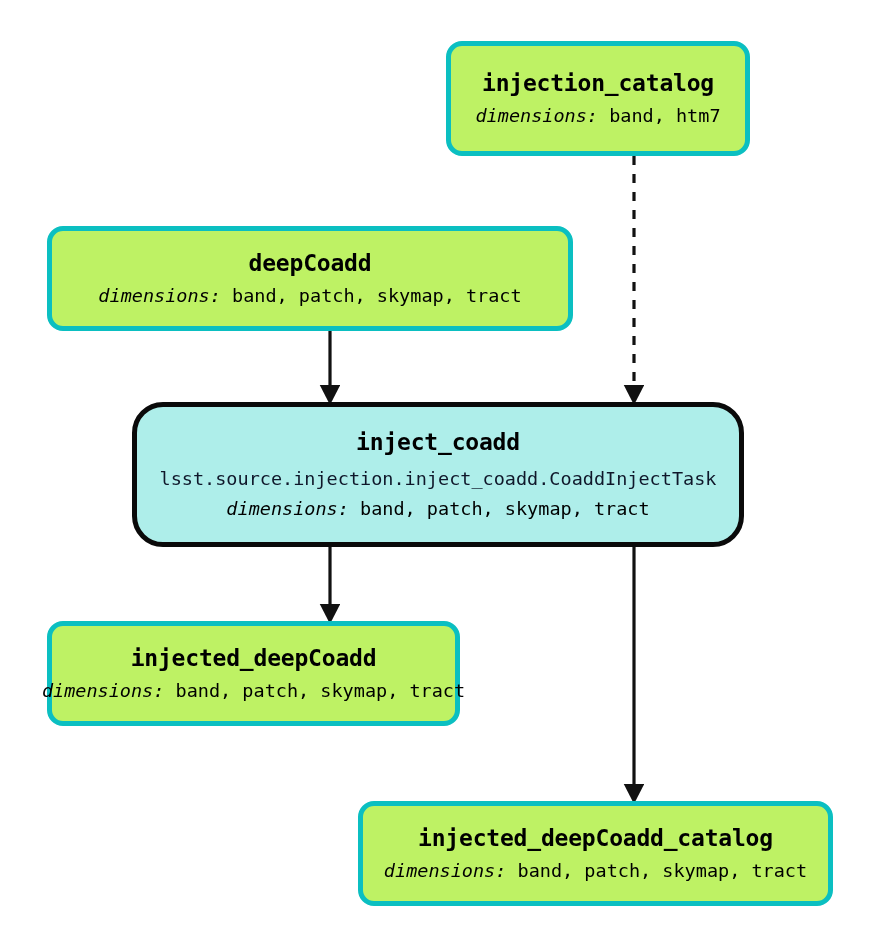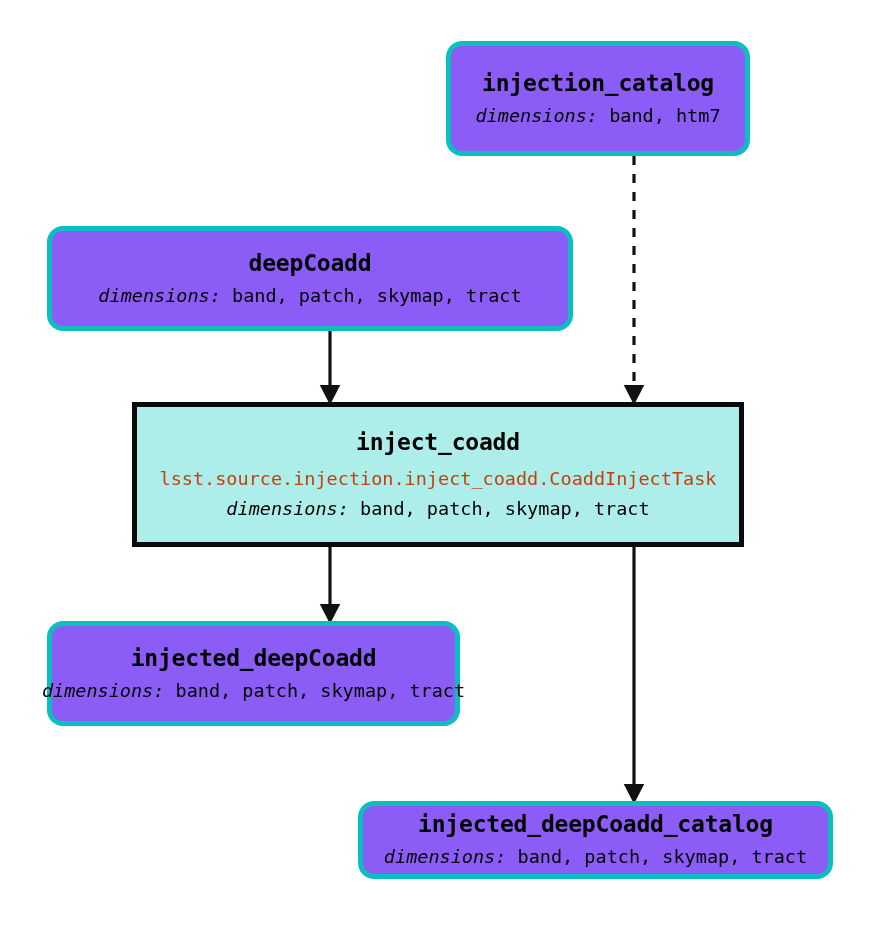--- a/index.html
+++ b/index.html
@@ -29,21 +29,21 @@
   .node {
     position: absolute;
     box-sizing: border-box;
     display: flex;
     flex-direction: column;
     align-items: center;
     justify-content: center;
     text-align: center;
   }
   .node.dataset {
-    background: #8b5cf6;
+    background: #bef264;
     border: 5px solid #0bbfc1;
     border-radius: 16px;
   }
   .node.task {
     background: #aeeeea;
     border: 5px solid #0a0a0a;
     border-radius: 0;
   }
   .node-title {
     font-family: "DejaVu Sans Mono", monospace;
@@ -51,21 +51,21 @@
     font-size: 23px;
     color: #000000;
     letter-spacing: -0.2px;
     line-height: 1.1;
     white-space: nowrap;
   }
   .node-qualname {
     font-family: "DejaVu Sans Mono", monospace;
     font-weight: normal;
     font-size: 18.5px;
-    color: #c2410c;
+    color: #0f172a;
     line-height: 1.1;
     white-space: nowrap;
     margin-top: 14px;
   }
   .node-dims {
     font-family: "DejaVu Sans Mono", monospace;
     font-size: 18.5px;
     color: #000000;
     line-height: 1.1;
     white-space: nowrap;
@@ -73,23 +73,23 @@
   }
   .node-dims .dim-label {
     font-style: italic;
   }
   .node-dims .dim-values {
     font-style: normal;
   }
   
   #node-injection_catalog        { left: 446px; top: 41px;  width: 304px; height: 115px; }
   #node-deepCoadd                { left: 47px;  top: 226px; width: 526px; height: 105px; }
-  #node-inject_coadd             { left: 132px; top: 402px; width: 612px; height: 145px; }
+  #node-inject_coadd             { left: 132px; top: 402px; width: 612px; height: 145px; border-radius: 31px; }
   #node-injected_deepCoadd       { left: 47px;  top: 621px; width: 413px; height: 105px; }
-  #node-injected_deepCoadd_catalog { left: 358px; top: 801px; width: 475px; height: 78px; }
+  #node-injected_deepCoadd_catalog { left: 358px; top: 801px; width: 475px; height: 105px; }
 </style>
 </head>
 <body>
 
 <div id="canvas">
 
   <svg id="edges" viewBox="0 0 882 952" width="882" height="952" xmlns="http://www.w3.org/2000/svg">
     <defs>
       <marker id="arrowhead" markerWidth="9" markerHeight="9" refX="0.6" refY="3.2" orient="auto" markerUnits="strokeWidth">
         <path d="M0,0 L0,6.4 L6.2,3.2 z" fill="#111111"></path>

